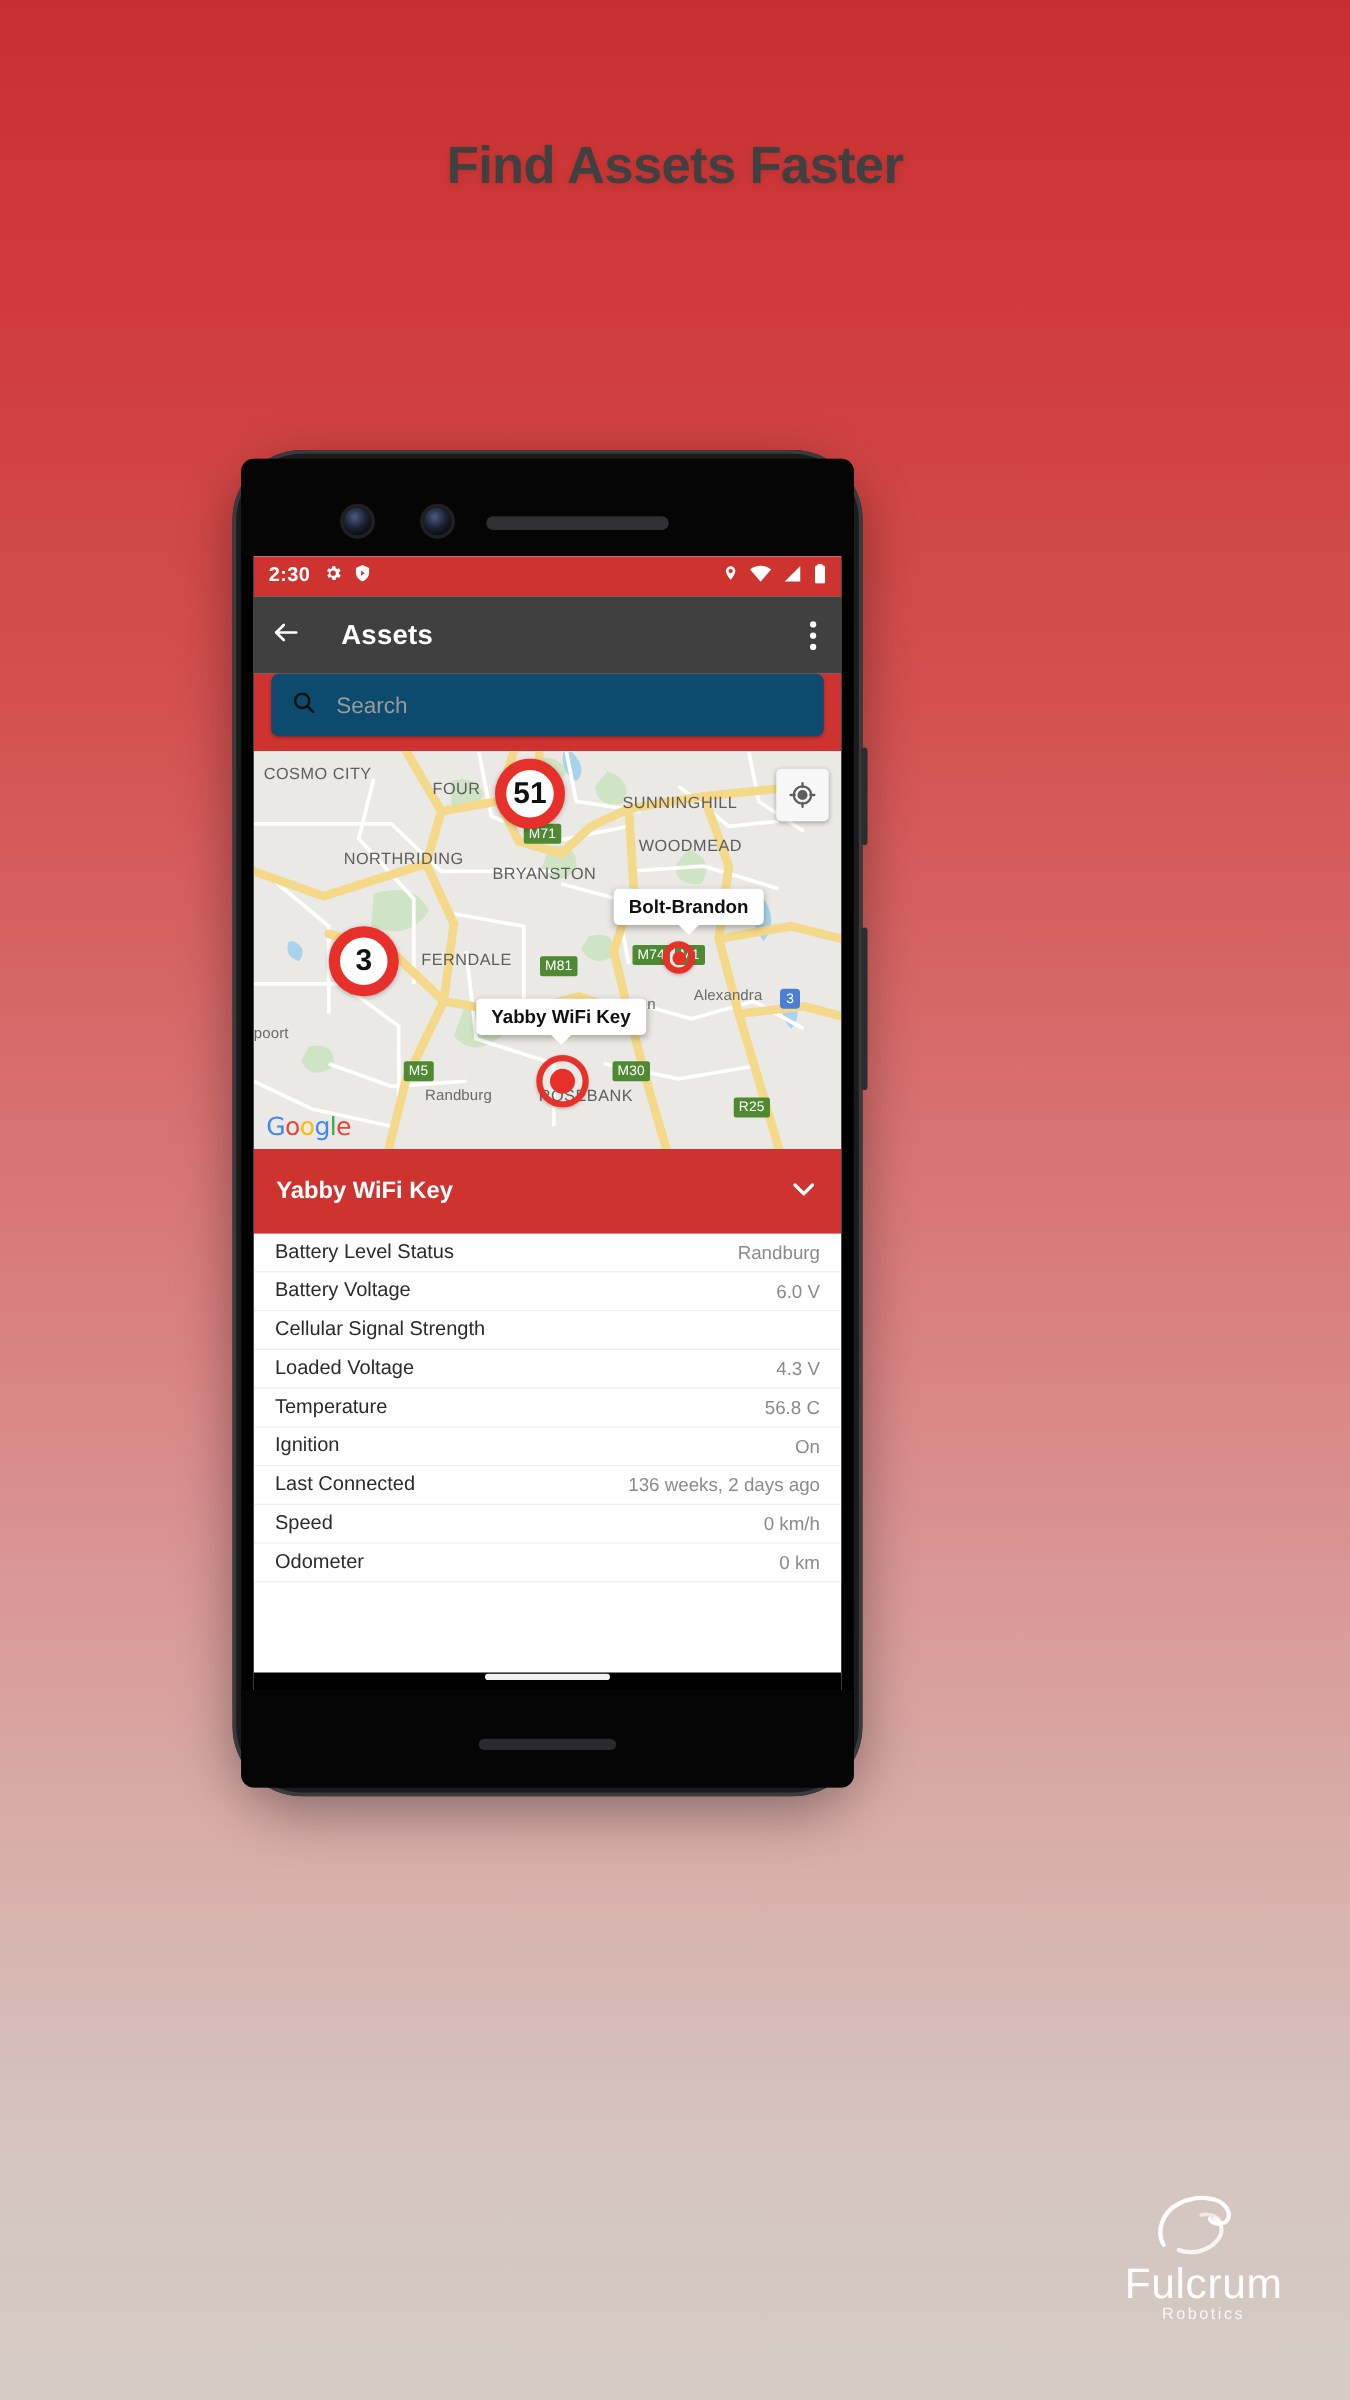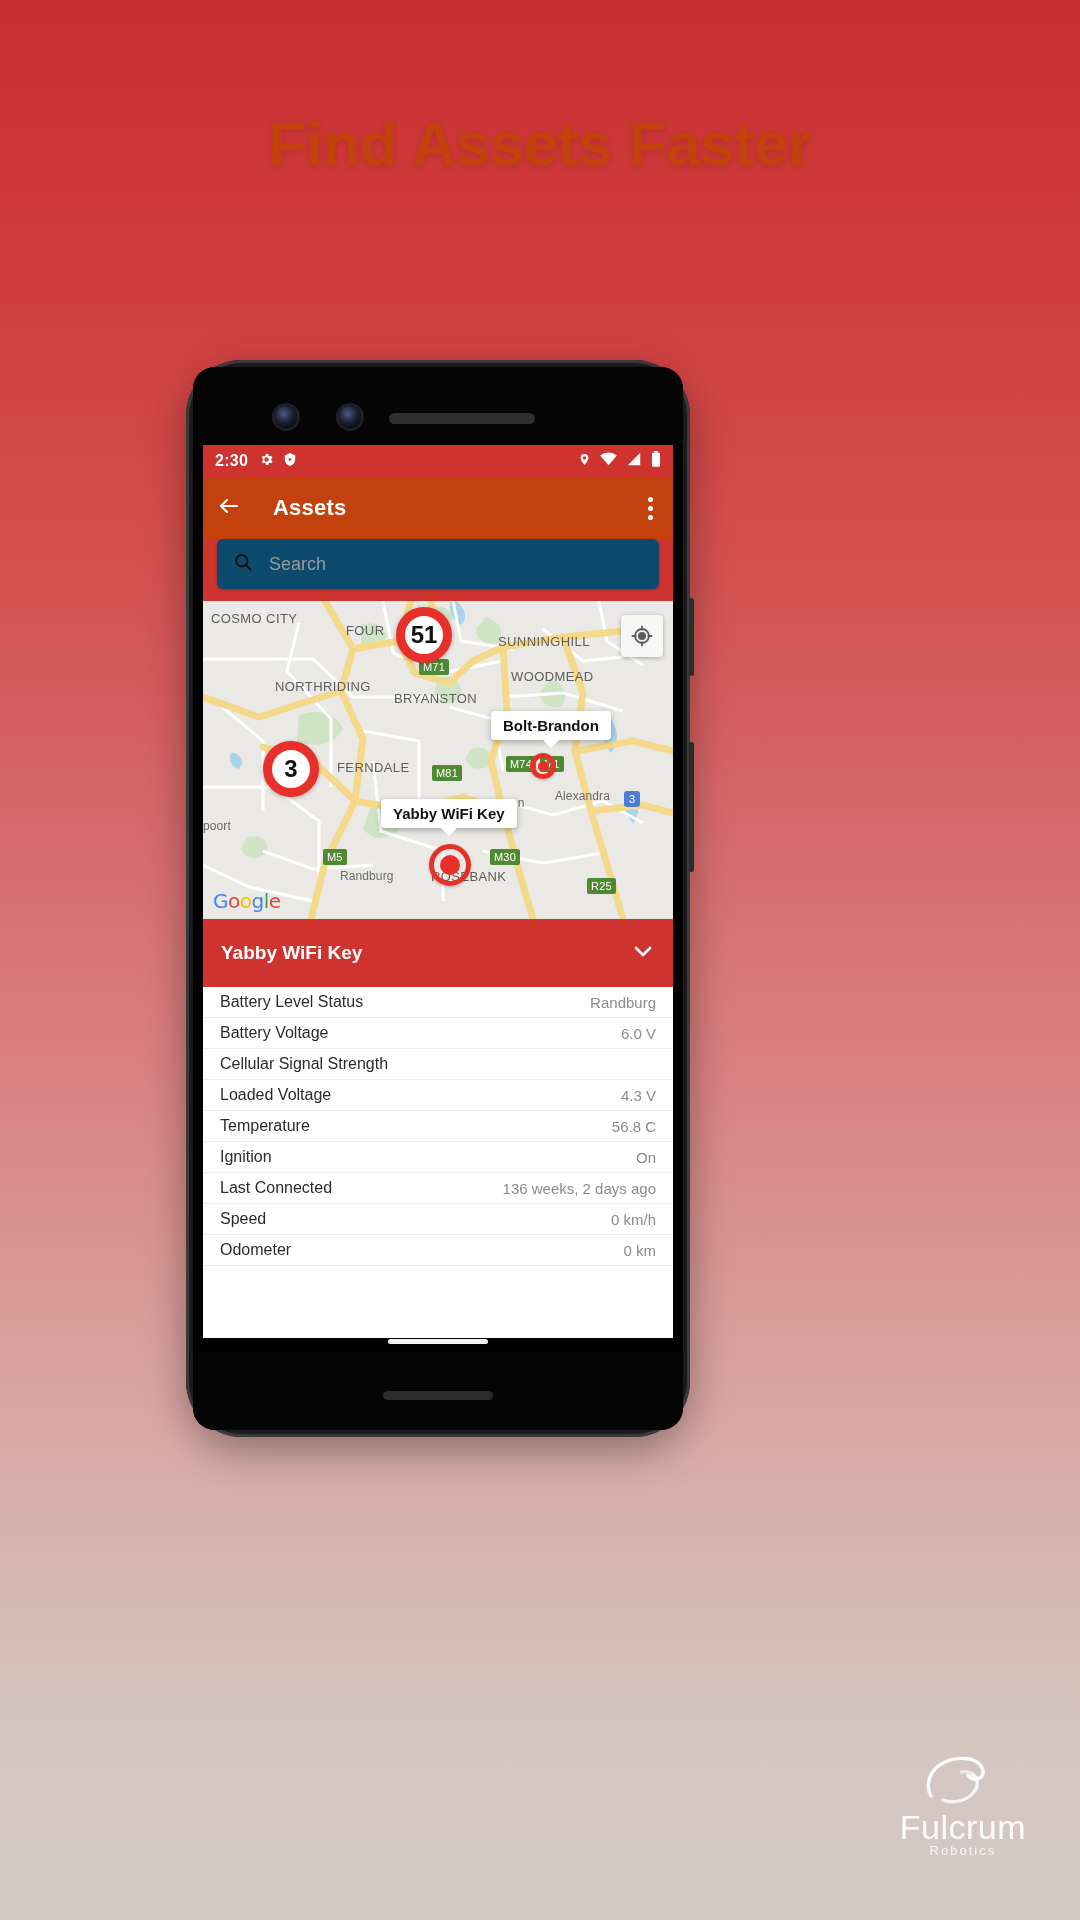--- a/index.html
+++ b/index.html
@@ -10,22 +10,22 @@
     position: relative;
     overflow: hidden;
   }
 
   
   .headline {
     position: absolute;
     top: 108px;
     left: 0; right: 0;
     text-align: center;
-    color: #c2410c;
-    font-size: 62px;
+    color: #404040;
+    font-size: 42px;
     font-weight: bold;
     letter-spacing: -0.5px;
     text-shadow: 0 2px 6px rgba(0,0,0,0.10);
   }
 
   
   .phone {
     position: absolute;
     left: 186px;
     top: 360px;
@@ -33,21 +33,21 @@
     height: 1077px;
     background: #1b1b1d;
     border-radius: 56px;
     box-shadow: 0 14px 42px rgba(0,0,0,0.35), inset 0 0 0 3px #3a3a3d;
   }
   .phone-inner {
     position: absolute;
     left: 7px; top: 7px;
     width: 490px; height: 1063px;
     background: #000;
-    border-radius: 22px;
+    border-radius: 10px;
     overflow: hidden;
   }
   .bezel-top {
     position: absolute; left: 0; top: 0; width: 100%; height: 78px;
     background: #050505;
   }
   .cam {
     position: absolute; top: 39px; width: 22px; height: 22px;
     border-radius: 50%;
     background: radial-gradient(circle at 40% 35%, #4b5a80 0%, #1c2236 45%, #0a0a0c 80%);
@@ -96,21 +96,21 @@
     padding: 0 12px; color: #fff;
   }
   .sb-time { font-size: 16px; font-weight: 600; letter-spacing: 0.3px; }
   .sb-left-icons { display: flex; align-items: center; gap: 9px; margin-left: 11px; }
   .sb-spacer { flex: 1; }
   .sb-right-icons { display: flex; align-items: center; gap: 9px; }
   .ic { display: block; }
 
   
   .appbar {
-    height: 62px; background: #c2410c;
+    height: 62px; background: #404040;
     display: flex; align-items: center; padding: 0 14px; color: #fff;
   }
   .appbar-title {
     font-size: 22px; font-weight: bold; margin-left: 32px; letter-spacing: 0.2px;
   }
   .appbar-spacer { flex: 1; }
   .kebab { display: flex; flex-direction: column; gap: 4px; align-items: center; padding: 6px; cursor: pointer; }
   .kebab span { width: 5px; height: 5px; border-radius: 50%; background: #fff; display: block; }
 
   

